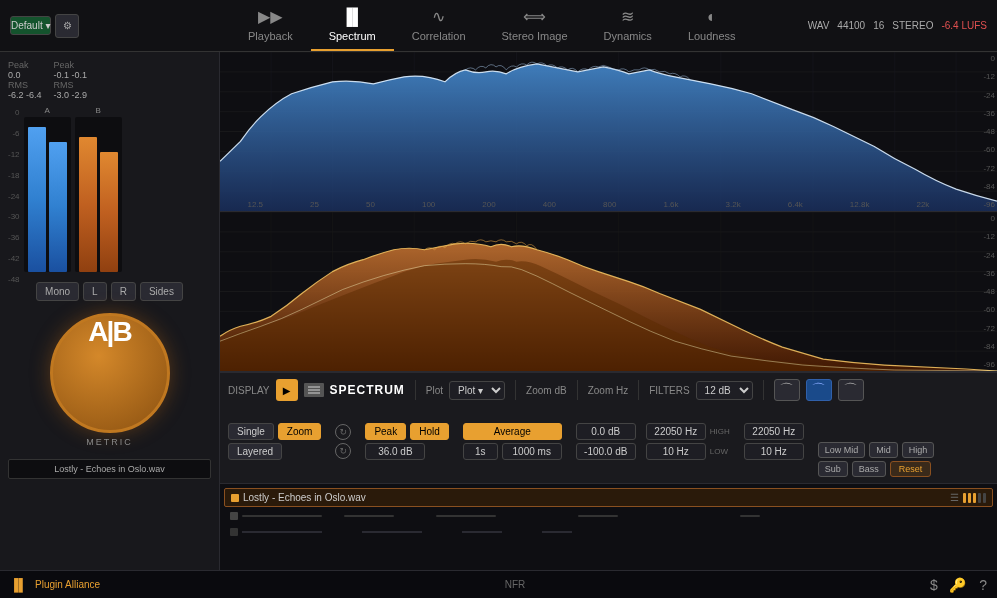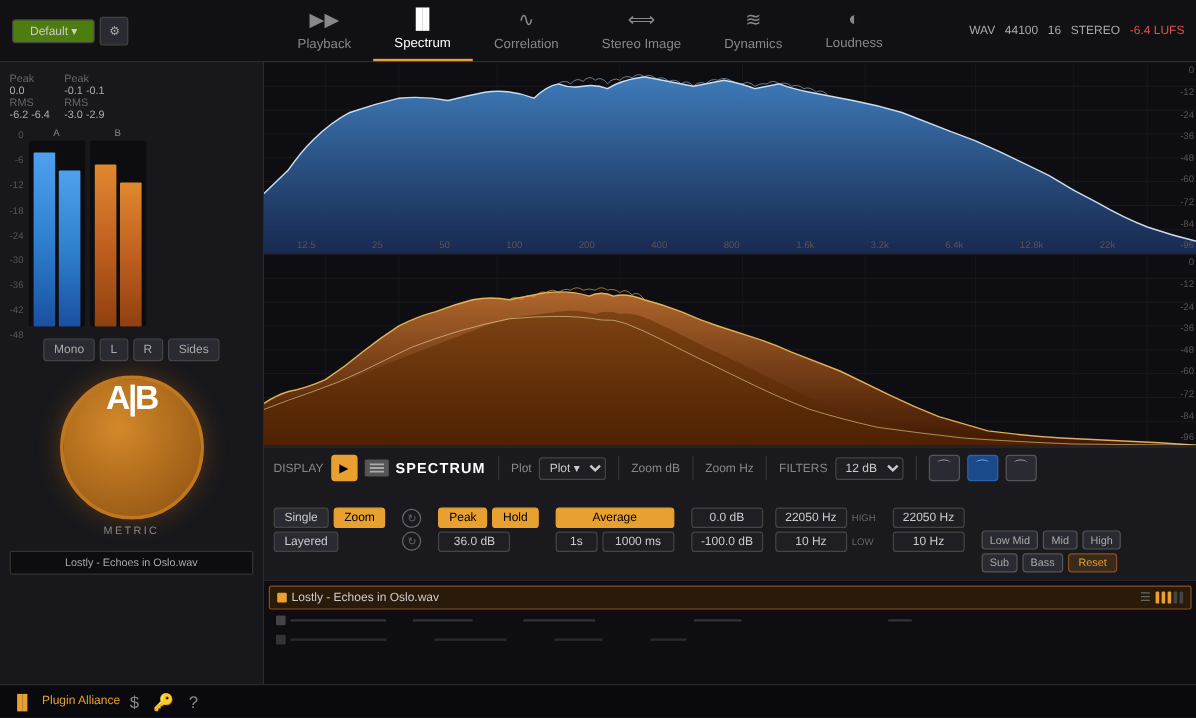--- a/index.html
+++ b/index.html
@@ -23,24 +23,24 @@
       padding: 0 10px;
       gap: 0;
     }
     .nav-left {
       display: flex;
       align-items: center;
       gap: 4px;
       width: 220px;
     }
     .nav-dropdown {
-      background: #4d7c0f;
+      background: #14532d;
       border: 1px solid #444;
       color: #ccc;
-      padding: 3px 14px;
+      padding: 3px 0;
       font-size: 10px;
       border-radius: 3px;
       cursor: pointer;
     }
     .nav-tabs {
       display: flex;
       align-items: center;
       flex: 1;
       height: 100%;
     }
@@ -776,18 +776,19 @@
         </div>
       </div>
     </div>
 
   </div>
 </div>
 
 <div class="bottom-bar">
   <span style="font-size:12px;color:#e8a030;">▐▌</span>
   <span class="bottom-logo">Plugin Alliance</span>
+  <div class="bottom-center">NFR</div>
   <div class="bottom-right">
     <span style="cursor:pointer;color:#888;">$</span>
     <span style="cursor:pointer;color:#888;">🔑</span>
     <span style="cursor:pointer;color:#888;">?</span>
   </div>
 </div>
 
 </body></html>

